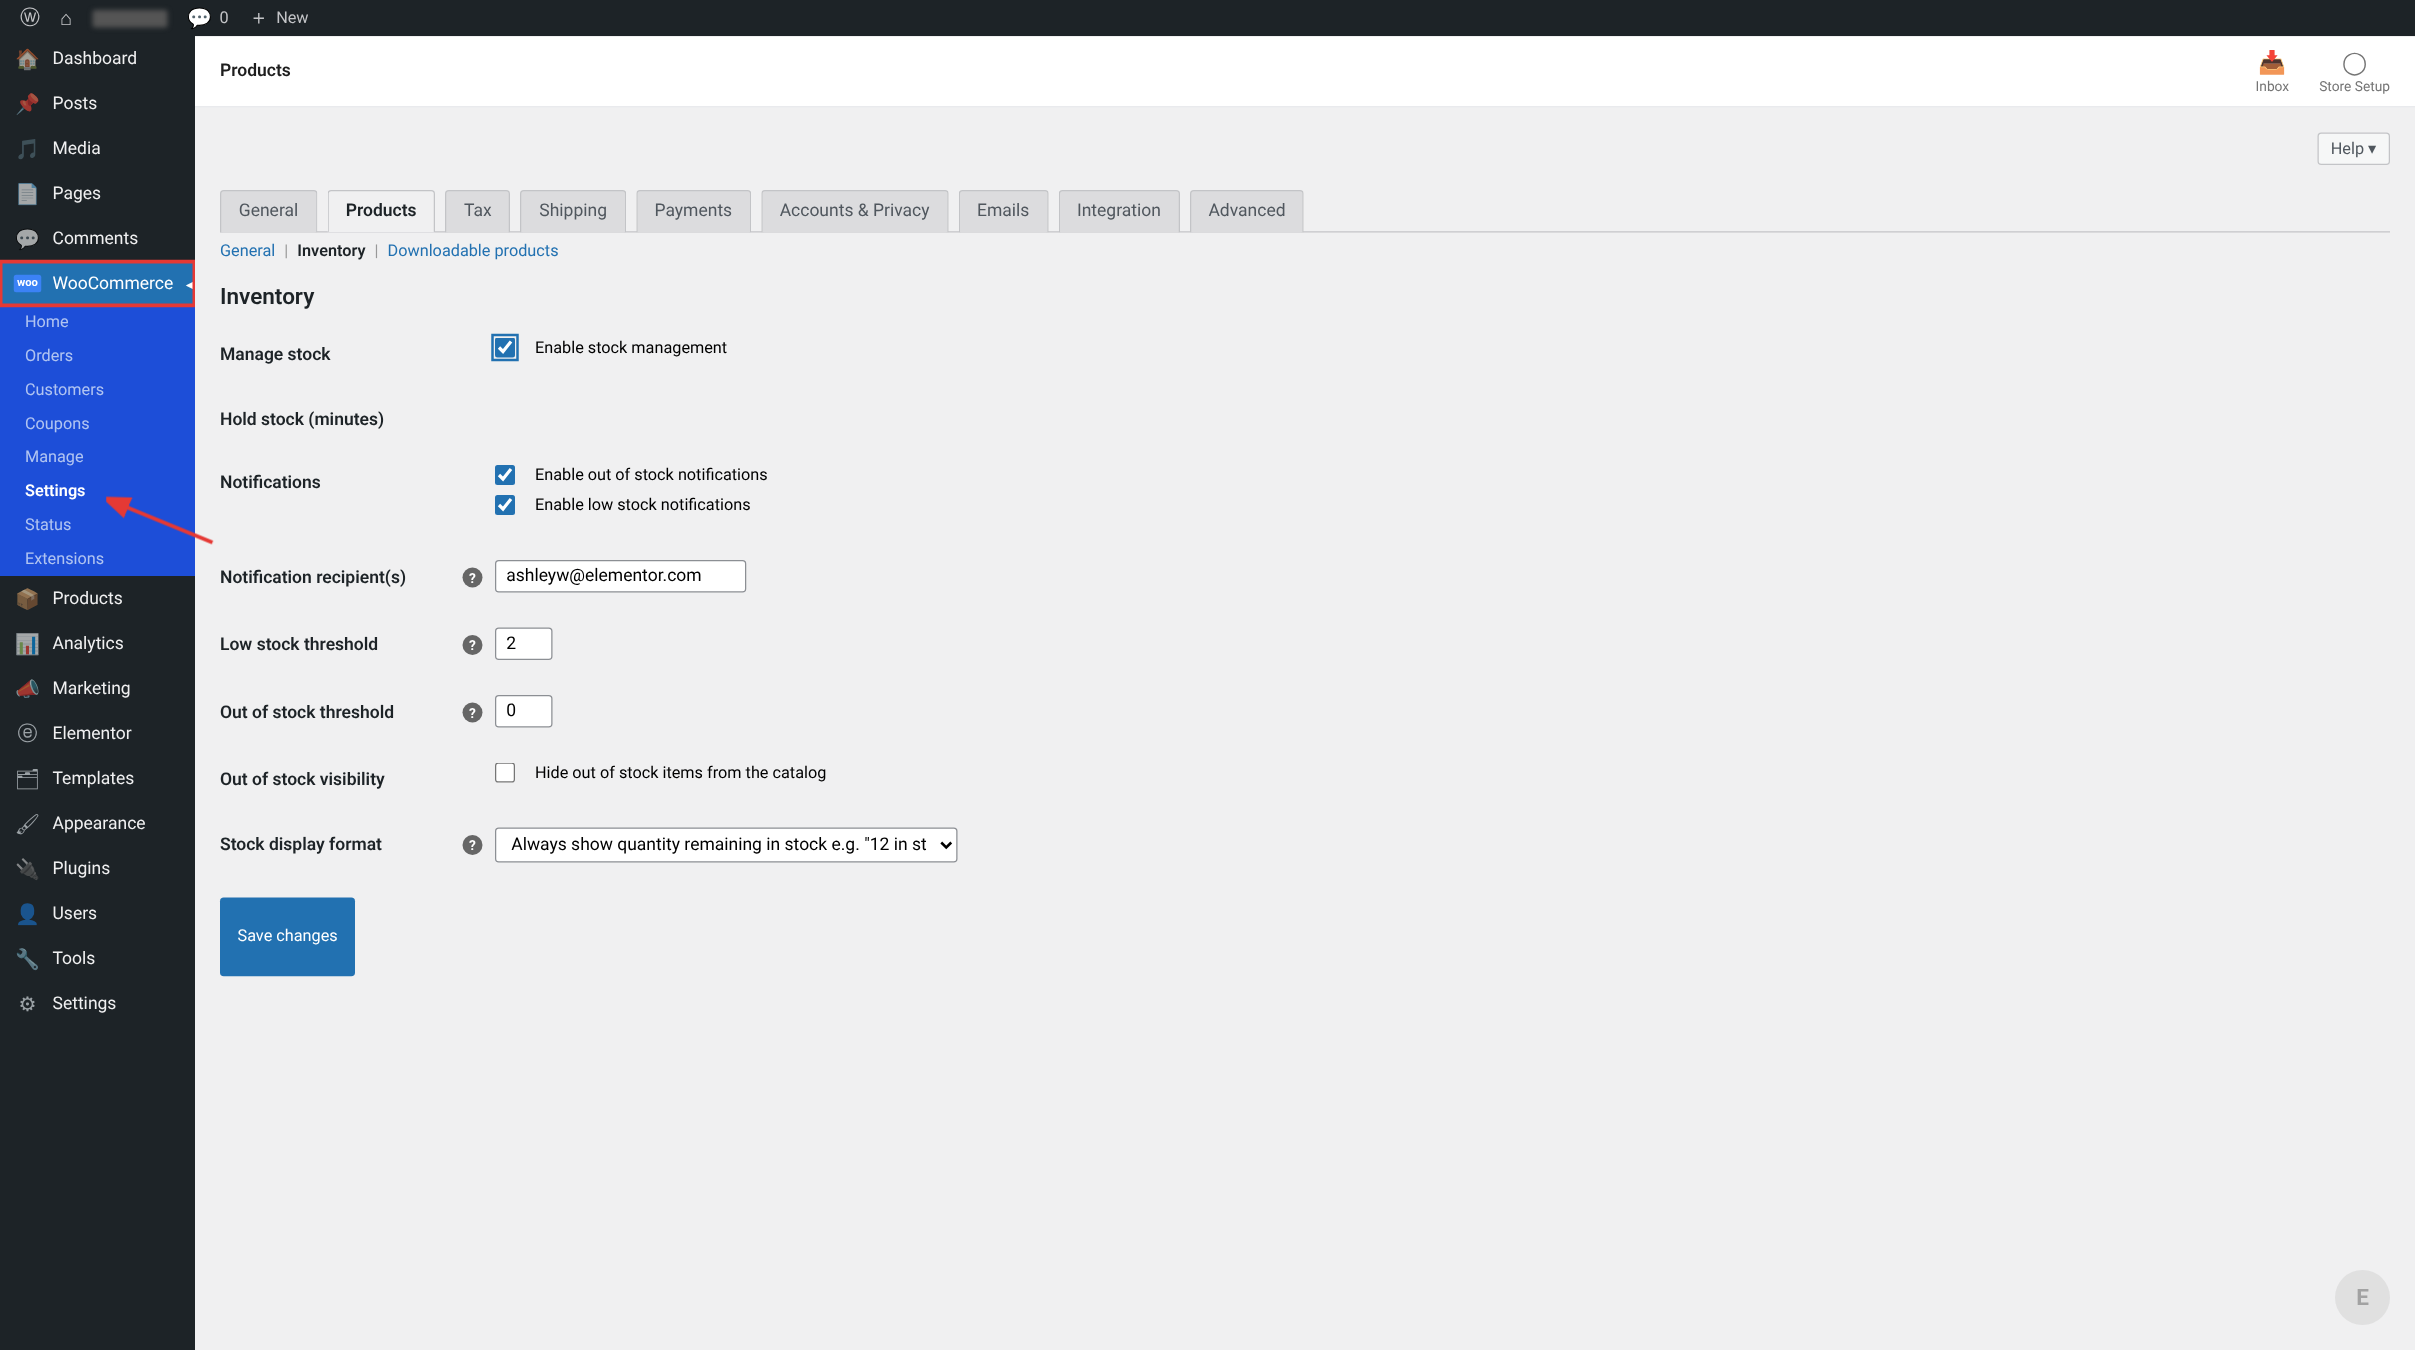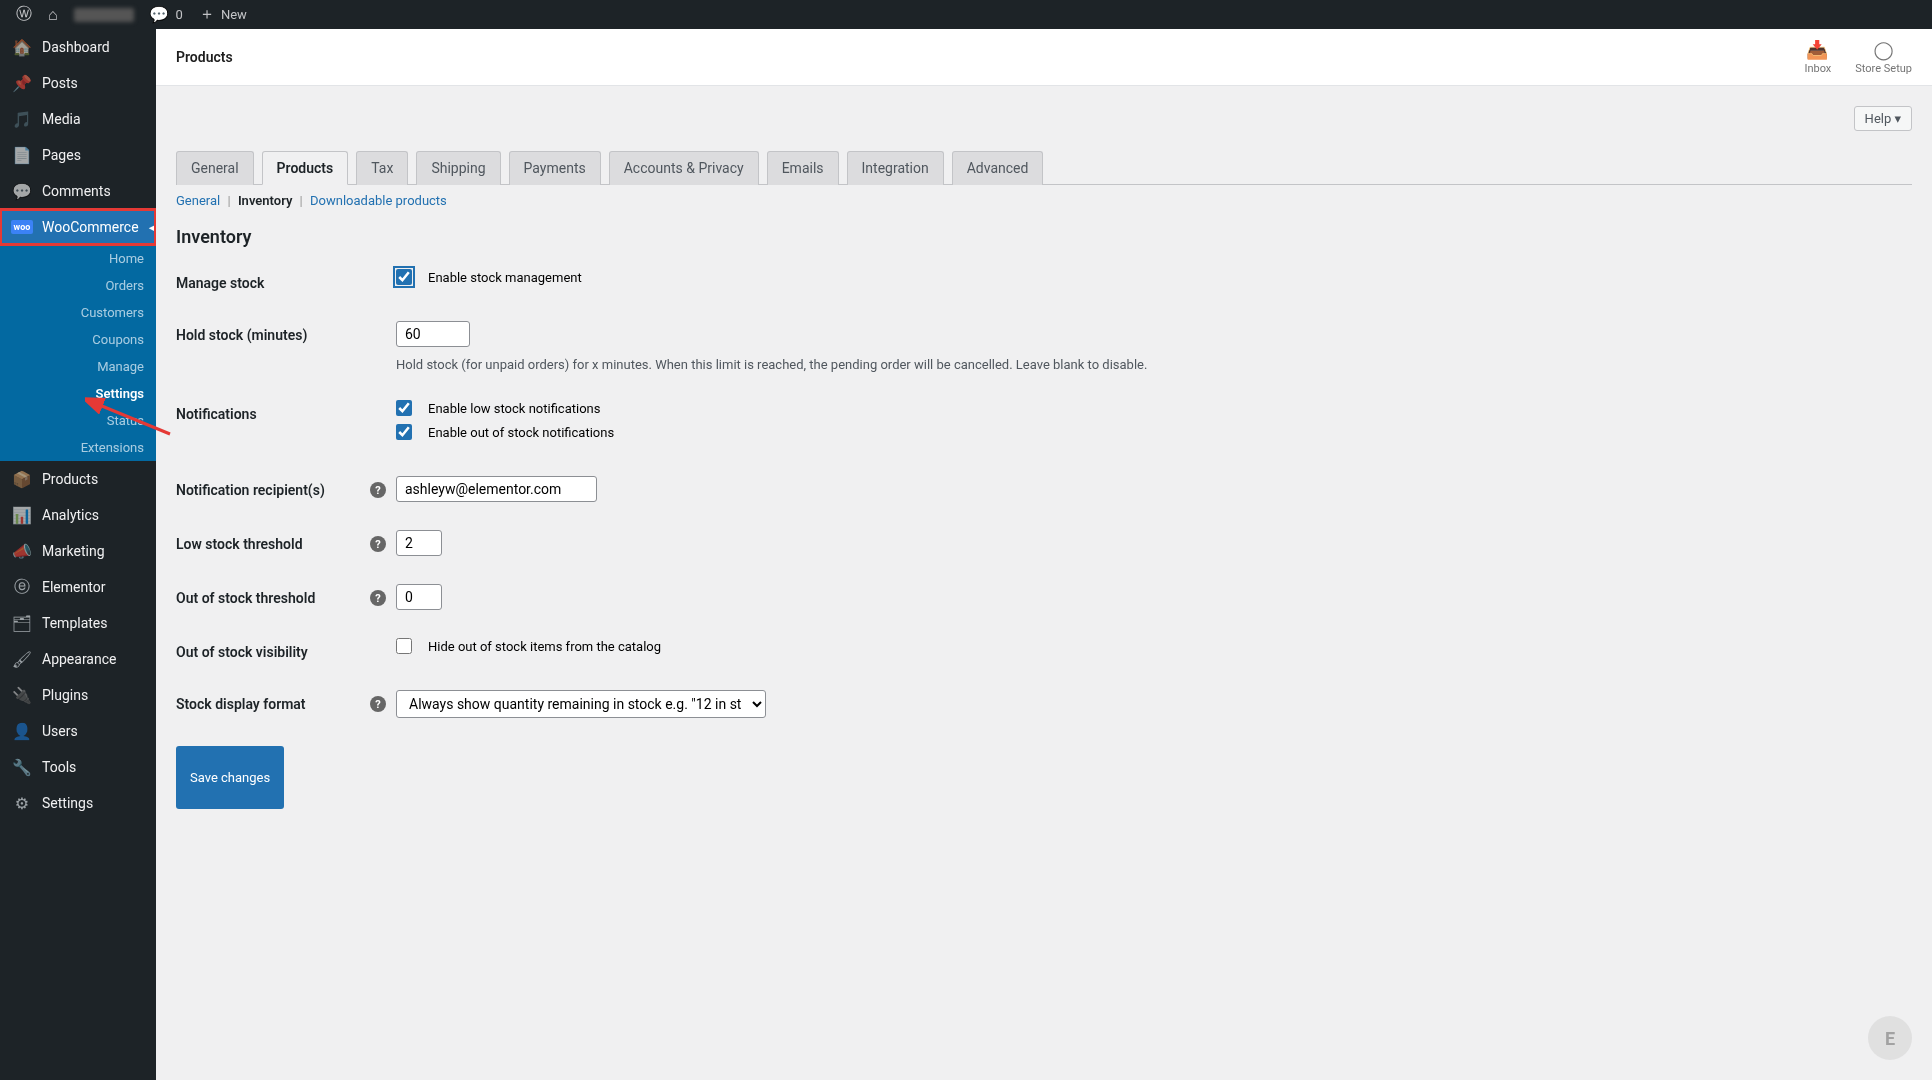--- a/index.html
+++ b/index.html
@@ -13,21 +13,21 @@
 
 
 .sidebar { position: fixed; left: 0; top: 29px; bottom: 0; width: 156px; background: #1d2327; overflow-y: auto; }
 .sidebar-item { display: flex; align-items: center; gap: 10px; padding: 8px 12px; color: #f0f0f1; font-size: 14px; cursor: pointer; }
 .sidebar-item .icon { width: 20px; height: 20px; display: flex; align-items: center; justify-content: center; font-size: 16px; color: rgba(240,246,252,.6); }
 .sidebar-item.active { background: #2271b1; color: #fff; }
 .sidebar-item.active .icon { color: #fff; }
 .sidebar-item.highlighted { outline: 3px solid #e53935; outline-offset: -2px; }
 .sidebar-item .woo-badge { background: #3b82f6; color: #fff; font-size: 9px; font-weight: bold; padding: 2px 3px; border-radius: 2px; }
 .sidebar-item .arrow-indicator { margin-left: auto; color: #fff; }
-.submenu { background: #0369a1; text-align: right; }
+.submenu { background: #1d4ed8; }
 .submenu-item { padding: 6px 12px 6px 20px; color: rgba(240,246,252,.7); font-size: 13px; cursor: pointer; }
 .submenu-item.active { color: #fff; font-weight: 600; }
 
 
 .red-arrow { position: fixed; left: 85px; top: 394px; pointer-events: none; z-index: 50; }
 
 
 .page-header { background: #fff; height: 57px; display: flex; align-items: center; padding: 0 20px; border-bottom: 1px solid #e2e4e7; margin-left: 156px; }
 .page-header .title { font-size: 14px; font-weight: 600; color: #1e1e1e; }
 .page-header .right { margin-left: auto; display: flex; gap: 24px; }
@@ -233,37 +233,33 @@
       <div class="field-col">
         <label class="checkbox-row highlighted">
           <input type="checkbox" id="cb-manage" checked="" style="">
           <span>Enable stock management</span>
         </label>
       </div>
     </div>
 
     <div class="form-row">
       <div class="label-col">Hold stock (minutes)</div>
-      <div class="field-col">
-        <input type="text" class="input-sm" value="60" style="">
-        <div class="desc">Hold stock (for unpaid orders) for x minutes. When this limit is reached, the pending order will be cancelled. Leave blank to disable.</div>
-      </div>
     </div>
 
     <div class="form-row">
       <div class="label-col">Notifications</div>
       <div class="field-col">
+        <label class="checkbox-row">
+          <input type="checkbox" id="cb-oos" checked="" style="">
+          <span>Enable out of stock notifications</span>
+        </label>
         <label class="checkbox-row">
           <input type="checkbox" id="cb-low" checked="" style="">
           <span>Enable low stock notifications</span>
         </label>
-        <label class="checkbox-row">
-          <input type="checkbox" id="cb-oos" checked="" style="">
-          <span>Enable out of stock notifications</span>
-        </label>
       </div>
     </div>
 
     <div class="form-row">
       <div class="label-col label-with-help">
         <span>Notification recipient(s)</span>
         <span class="help-icon" style="margin-left:auto;">?</span>
       </div>
       <div class="field-col">
         <input type="text" class="input-lg" value="ashleyw@elementor.com" style="">

